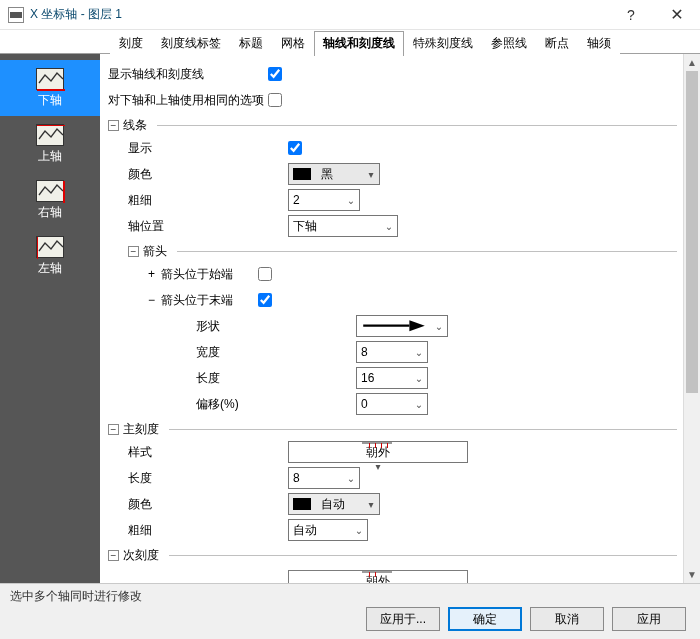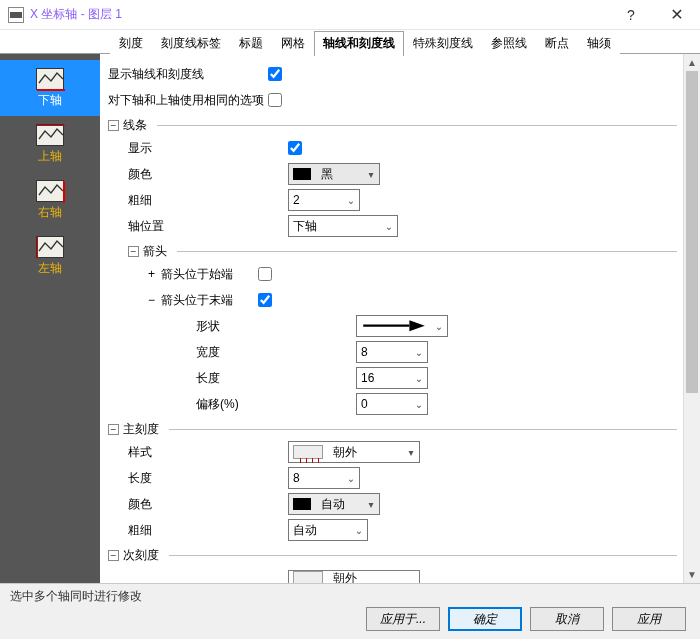--- a/index.html
+++ b/index.html
@@ -29,21 +29,21 @@
     background: #fff;
     margin-right: 6px;
     position: relative;
   }
   .titlebar .sysicon::after {
     content: "";
     position: absolute;
     top: 4px; left: 1px; right: 1px; bottom: 4px;
     background: #555;
   }
-  .titlebar .title { flex: 0 0 auto; color: #8b5cf6;}
+  .titlebar .title { flex: 0 0 auto; color: #0c4a6e;}
   .titlebar .spacer { flex: 1; }
   .titlebar .winbtn {
     width: 46px; height: 30px;
     display: flex; align-items: center; justify-content: center;
     color: #333;
     font-size: 14px;
   }
   .titlebar .winbtn.close { font-size: 16px; }
 
   .tabbar {
@@ -101,21 +101,21 @@
     color: #fff;
   }
   .axis-icon {
     width: 28px; height: 22px;
     background: #f0f0e8;
     border: 1px solid #333;
     position: relative;
   }
   .axis-icon svg { position:absolute; top:0; left:0; }
   .side-label { font-size: 12px; }
-  .side-item:not(.selected) .side-label { color: #eab308; }
+  .side-item:not(.selected) .side-label { color: #ffffff; }
   .side-item.selected .side-label { color: #fff; }
 
   .content-wrap {
     flex: 1;
     display: flex;
     min-width: 0;
   }
   .content {
     flex: 1;
     overflow: hidden;
@@ -204,21 +204,21 @@
   .ctl .swatch {
     width: 18px; height: 12px;
     background: #000;
     margin: 0 6px 0 4px;
     border: 1px solid #000;
   }
   .ctl .swatch.auto { background: #000; }
   .ctl .val { flex:1; padding: 0 4px; }
   .ctl .num { flex:1; padding: 0 4px; }
   .ctl.sel-small { width: 72px; }
-  .ctl.style { width: 132px; }
+  .ctl.style { width: 180px; flex-direction: column; }
   .ctl.arrowshape { width: 92px; }
   .ctl.arrowshape svg { flex:1; margin:0 4px; }
   .tick-sample {
     width: 30px; height: 14px;
     margin: 0 6px 0 4px;
     background: #eee;
     border: 1px solid #999;
     position: relative;
   }
   .tick-sample::before, .tick-sample::after {
@@ -243,21 +243,20 @@
   }
   .footer .hint {
     padding: 4px 10px 0 10px;
     color: #333;
   }
   .footer .btns {
     flex:1;
     display:flex; align-items:center; justify-content:flex-end;
     gap: 8px;
     padding: 0 14px 6px 14px;
-    font-style: italic;
   }
   .btn {
     min-width: 74px; height: 24px;
     border: 1px solid #8a8a8a;
     background: #e9e9e9;
     display:flex;align-items:center;justify-content:center;
     padding: 0 10px;
   }
   .btn.default {
     border: 2px solid #0078d7;

